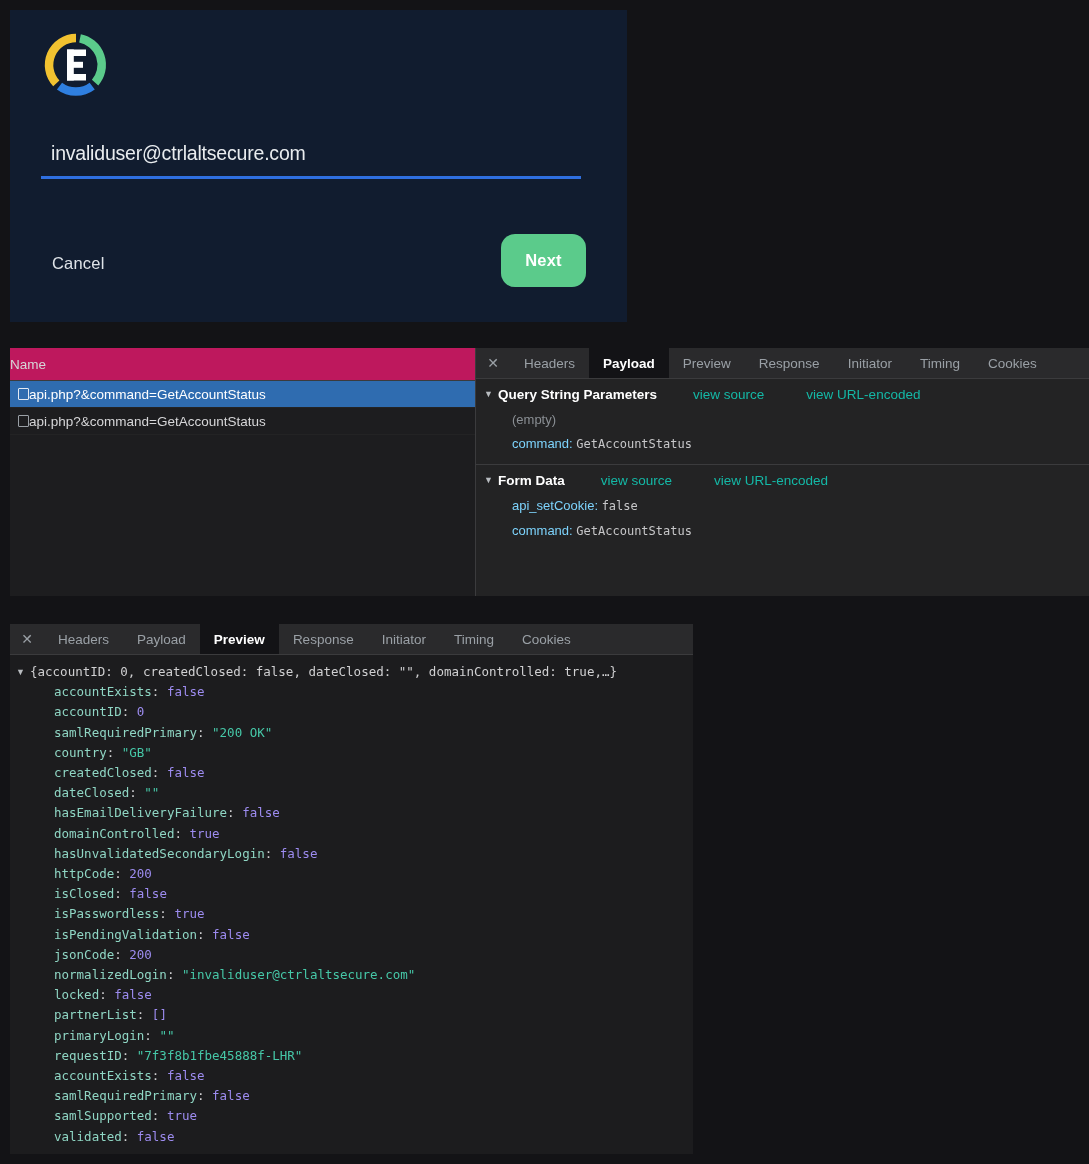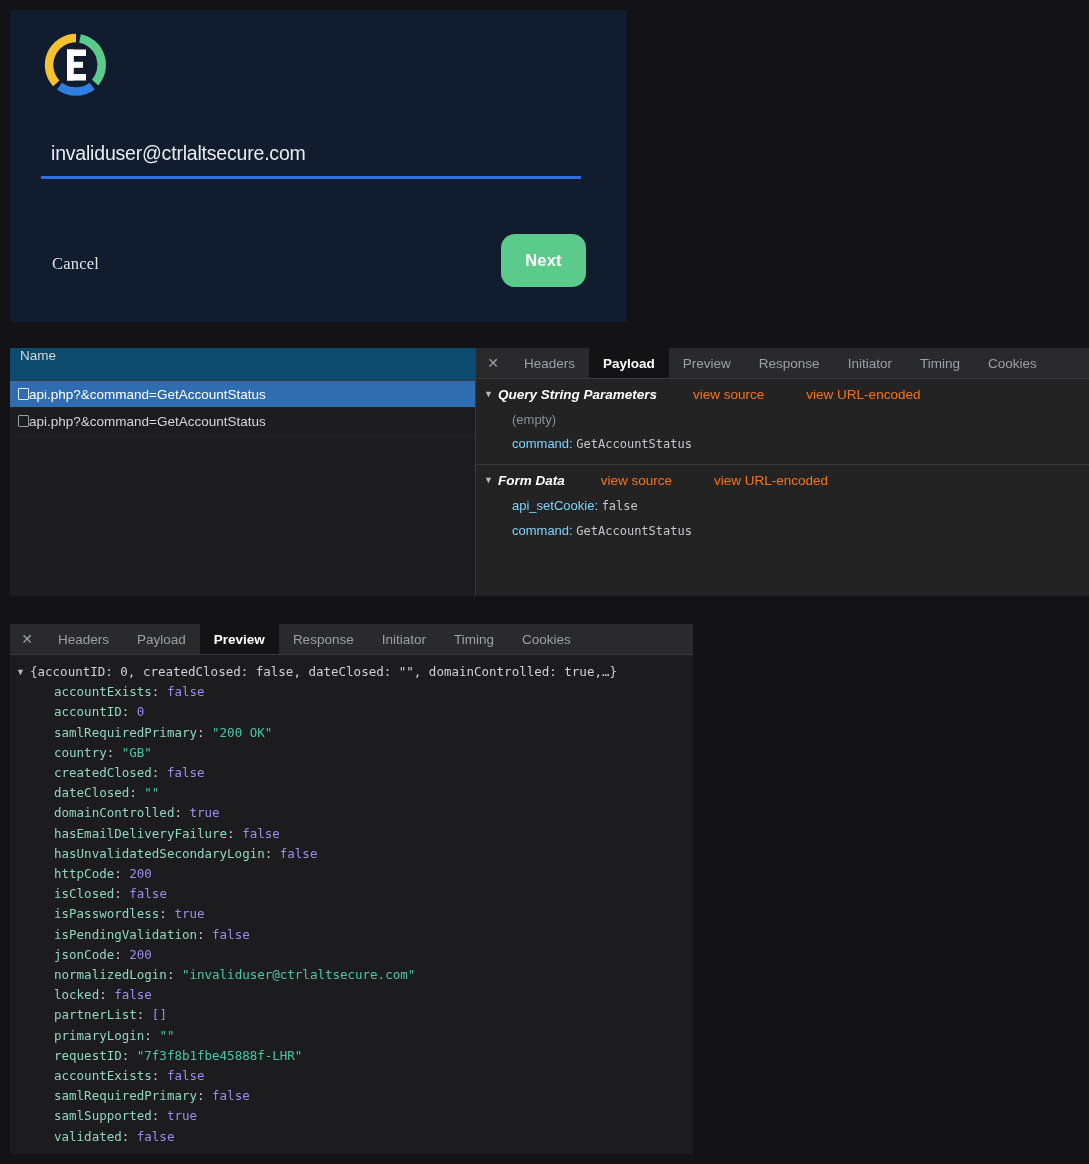--- a/index.html
+++ b/index.html
@@ -58,21 +58,21 @@
   }
   #email-input::placeholder { color: #7c8796; }
 
   #cancel-button {
     position: absolute;
     left: 32px;
     top: 238px;
     background: transparent;
     border: none;
     color: #dfe3e8;
-    font-family: Liberation Serif, serif;
+    font-family: Liberation Sans, sans-serif;
     font-size: 16.5px;
     letter-spacing: 0.2px;
     padding: 6px 10px;
     cursor: pointer;
   }
   #next-button {
     position: absolute;
     left: 491px;
     top: 224px;
     width: 85px;
@@ -101,24 +101,24 @@
   #request-list {
     width: 466px;
     background: #1d1d1f;
     border-right: 1px solid #3b3b3d;
     box-sizing: border-box;
     display: flex;
     flex-direction: column;
   }
   #request-list-header {
     height: 32px;
-    background: #0c4a6e;
+    background: #be185d;
     border-bottom: 1px solid #3b3b3d;
     display: flex;
-    padding-left: 10px;
+    align-items: center;
     color: #d6d6d8;
     font-size: 13.5px;
   }
   .request-row {
     height: 26px;
     display: flex;
     align-items: center;
     padding-left: 8px;
     color: #d6d6d8;
     font-size: 13.5px;
@@ -198,24 +198,23 @@
     color: #b8bcc0;
     font-size: 9px;
     width: 14px;
     flex: none;
     line-height: 1;
   }
   .section-title {
     color: #ffffff;
     font-weight: bold;
     font-size: 13.5px;
-    font-style: italic;
   }
   .view-link {
-    color: #f97316;
+    color: #14b8a6;
     font-size: 13.5px;
     cursor: pointer;
     white-space: nowrap;
   }
   .sec-gap-1 { width: 36px; flex: none; }
   .sec-gap-2 { width: 42px; flex: none; }
 
   .kv-row {
     padding: 2px 0 3px 36px;
     font-size: 13px;
@@ -409,22 +408,22 @@
       <span class="tri-j">▼</span>
       <span>{accountID: 0, createdClosed: false, dateClosed: "", domainControlled: true,…}</span>
     </div>
     <div id="json-rows">
         <div class="json-row"><span class="j-key">accountExists</span><span class="j-punc">: </span><span class="j-bool">false</span></div>
         <div class="json-row"><span class="j-key">accountID</span><span class="j-punc">: </span><span class="j-num">0</span></div>
         <div class="json-row"><span class="j-key">samlRequiredPrimary</span><span class="j-punc">: </span><span class="j-str">"200 OK"</span></div>
         <div class="json-row"><span class="j-key">country</span><span class="j-punc">: </span><span class="j-str">"GB"</span></div>
         <div class="json-row"><span class="j-key">createdClosed</span><span class="j-punc">: </span><span class="j-bool">false</span></div>
         <div class="json-row"><span class="j-key">dateClosed</span><span class="j-punc">: </span><span class="j-str">""</span></div>
+        <div class="json-row"><span class="j-key">hasEmailDeliveryFailure</span><span class="j-punc">: </span><span class="j-bool">false</span></div>
         <div class="json-row"><span class="j-key">domainControlled</span><span class="j-punc">: </span><span class="j-bool">true</span></div>
-        <div class="json-row"><span class="j-key">hasEmailDeliveryFailure</span><span class="j-punc">: </span><span class="j-bool">false</span></div>
         <div class="json-row"><span class="j-key">hasUnvalidatedSecondaryLogin</span><span class="j-punc">: </span><span class="j-bool">false</span></div>
         <div class="json-row"><span class="j-key">httpCode</span><span class="j-punc">: </span><span class="j-num">200</span></div>
         <div class="json-row"><span class="j-key">isClosed</span><span class="j-punc">: </span><span class="j-bool">false</span></div>
         <div class="json-row"><span class="j-key">isPasswordless</span><span class="j-punc">: </span><span class="j-bool">true</span></div>
         <div class="json-row"><span class="j-key">isPendingValidation</span><span class="j-punc">: </span><span class="j-bool">false</span></div>
         <div class="json-row"><span class="j-key">jsonCode</span><span class="j-punc">: </span><span class="j-num">200</span></div>
         <div class="json-row"><span class="j-key">normalizedLogin</span><span class="j-punc">: </span><span class="j-str">"invaliduser@ctrlaltsecure.com"</span></div>
         <div class="json-row"><span class="j-key">locked</span><span class="j-punc">: </span><span class="j-bool">false</span></div>
         <div class="json-row"><span class="j-key">partnerList</span><span class="j-punc">: </span><span class="j-arr">[]</span></div>
         <div class="json-row"><span class="j-key">primaryLogin</span><span class="j-punc">: </span><span class="j-str">""</span></div>

